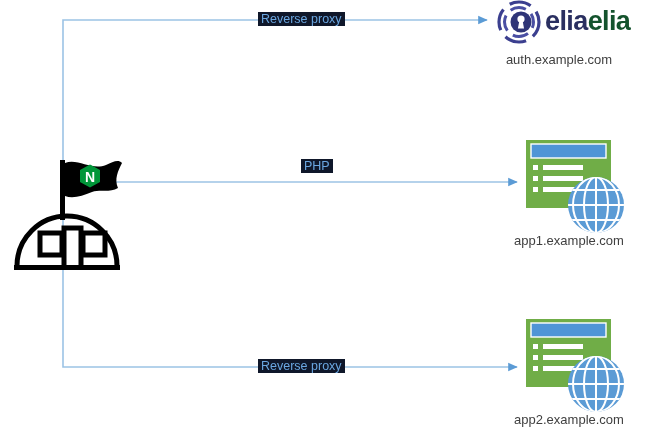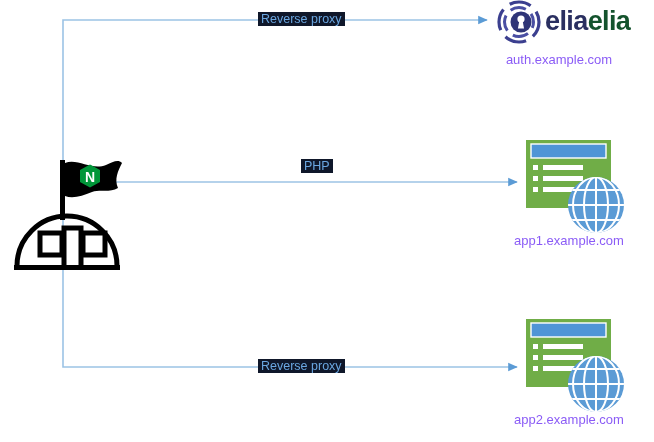--- a/index.html
+++ b/index.html
@@ -31,21 +31,21 @@
     color: #6aa6e0;
     font-size: 12.5px;
     font-family: "Liberation Sans", sans-serif;
     white-space: nowrap;
     background: #0f172a;
     padding: 0 3px;
     line-height: 14px;
   }
   .node-caption {
     position: absolute;
-    color: #8b5cf6;
+    color: #404040;
     font-size: 13px;
     font-family: "Liberation Sans", sans-serif;
     white-space: nowrap;
     text-align: center;
     line-height: 15px;
   }
   .wordmark {
     position: absolute;
     font-size: 27px;
     font-weight: bold;

